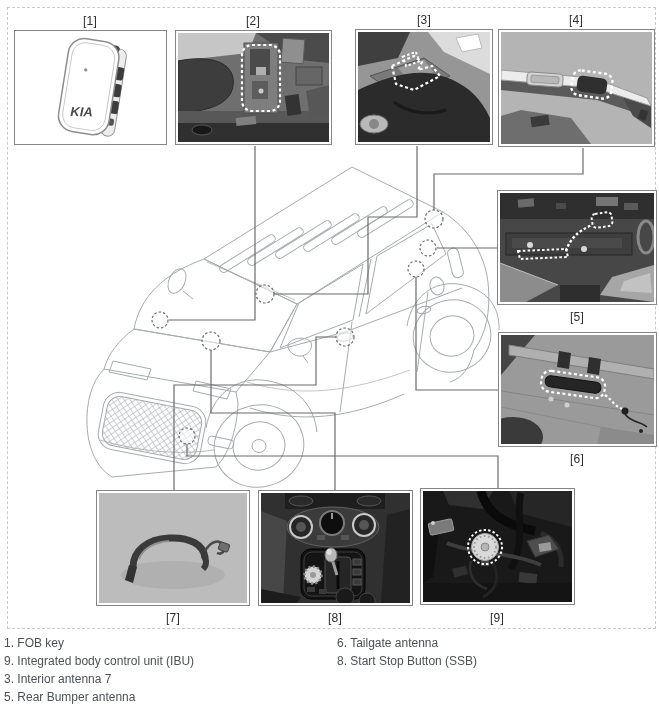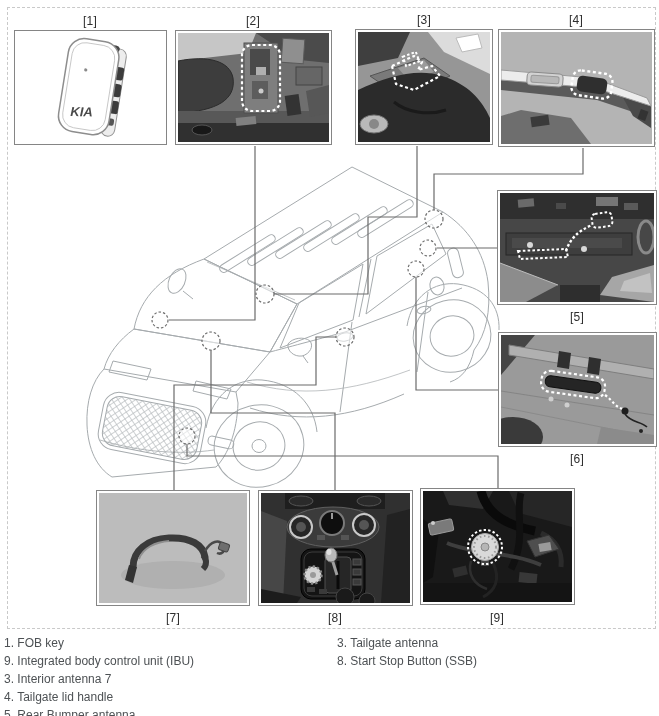--- a/index.html
+++ b/index.html
@@ -303,19 +303,18 @@
       <circle cx="62" cy="56" r="4" fill="#b5b5b5" stroke="#888"></circle>
       <circle cx="62" cy="56" r="17" fill="none" stroke="#fff" stroke-width="2" stroke-dasharray="2.4,2.2"></circle>
     </svg>
   </div>
 </div>
 
 <div class="legend-col" style="left:4px;top:634px">
   <div class="legend-item">1. FOB key</div>
   <div class="legend-item">9. Integrated body control unit (IBU)</div>
   <div class="legend-item">3. Interior antenna 7</div>
-  <div class="legend-item">4. Tailgate lid handle</div>
   <div class="legend-item">5. Rear Bumper antenna</div>
 </div>
 <div class="legend-col" style="left:337px;top:634px">
-  <div class="legend-item">3. Tailgate antenna</div>
+  <div class="legend-item">6. Tailgate antenna</div>
   <div class="legend-item">8. Start Stop Button (SSB)</div>
 </div>
 
 </body></html>

